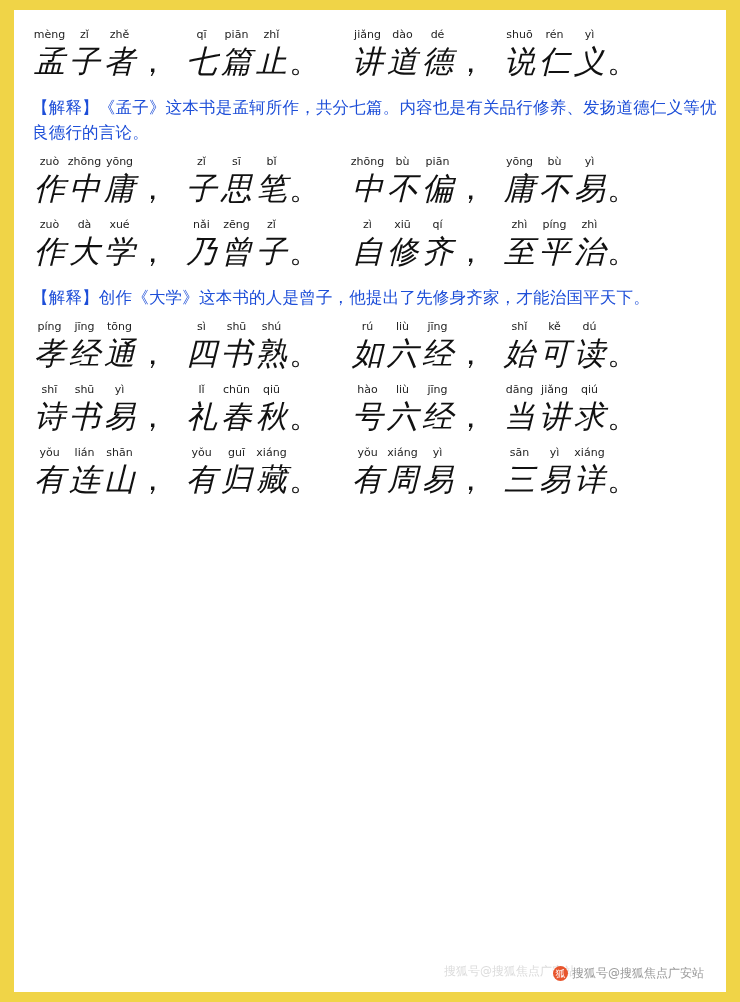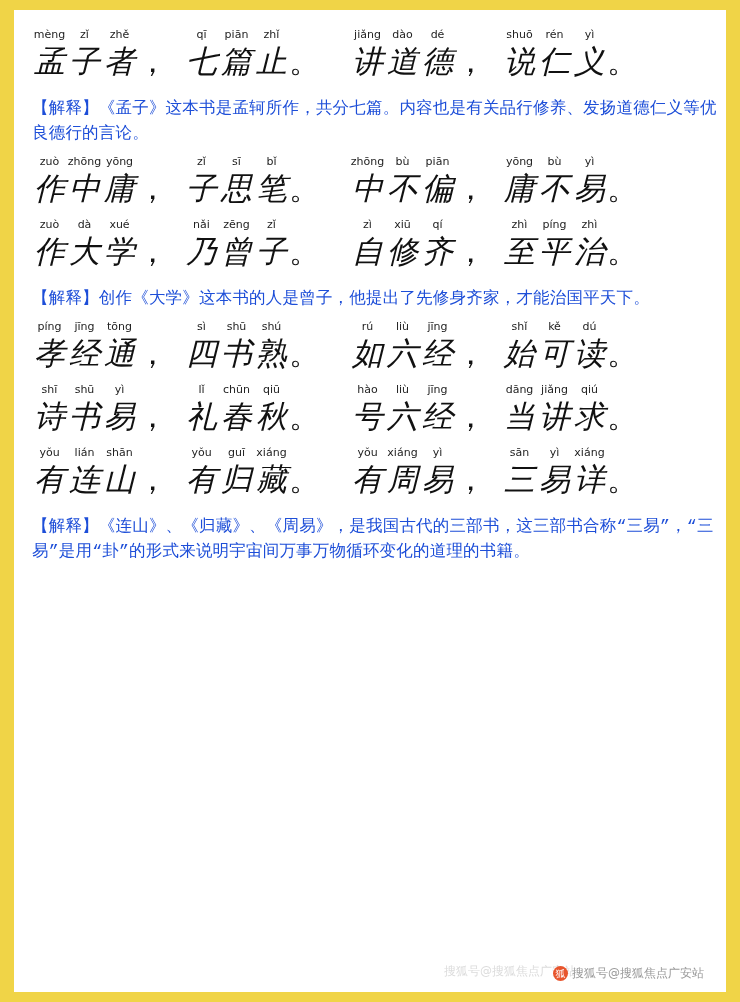--- a/index.html
+++ b/index.html
@@ -462,21 +462,20 @@
       <div class="char">
           <span class="pinyin">yì</span>
           <span class="hanzi">易</span>
         </div>
       <div class="char">
           <span class="pinyin">xiáng</span>
           <span class="hanzi">详</span>
         </div>
       <span class="punct">。</span>
     </div>
-    <div class="explain">【解释】《连山》、《归藏》、《周易》，是我国古代的三部书，这三部书合称“三易”，“三易”是用“卦”的形式来说明宇宙间万事万物循环变化的道理的书籍。</div>
   </div>
 
   <div class="wm-faint">搜狐号@搜狐焦点广安站</div>
 
   <div class="watermark">
     <span class="wm-logo">狐</span>
     <span>搜狐号@搜狐焦点广安站</span>
   </div>
 
 </div>

